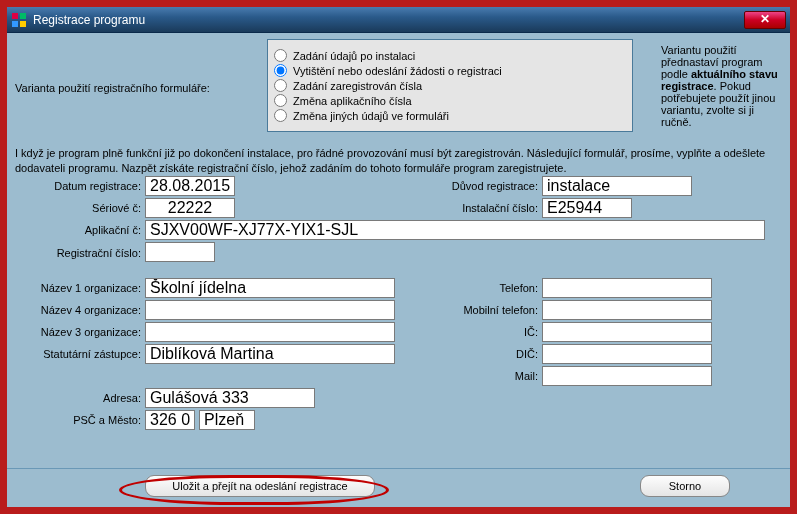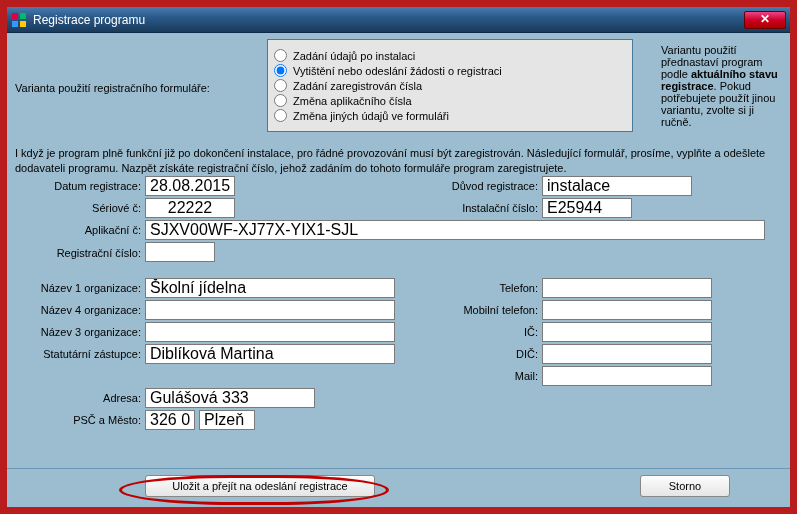--- a/index.html
+++ b/index.html
@@ -111,21 +111,21 @@
     display: flex;
     align-items: center;
     padding: 6px 10px 4px 10px;
     border-top: 1px solid #6a98b6;
   }
   button.std {
     height: 22px;
     padding: 0 12px;
     background: linear-gradient(#fdfdfd, #e5e5e5);
     border: 1px solid #888;
-    border-radius: 3px;
+    border-radius: 9px;
     font-family: inherit;
     font-size: 11px;
     cursor: pointer;
   }
   .ellipse-highlight {
     position: absolute;
     border: 3px solid #c00000;
     border-radius: 50% / 60%;
     pointer-events: none;
   }

